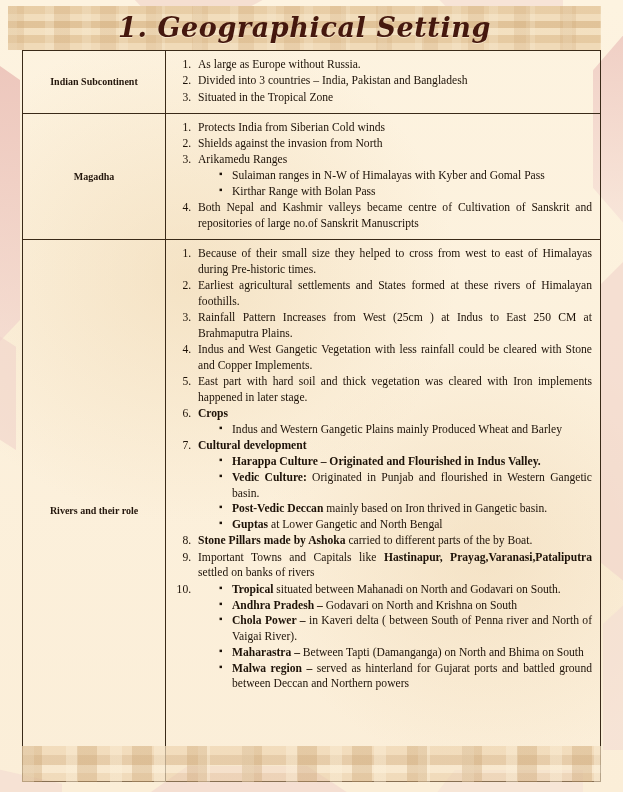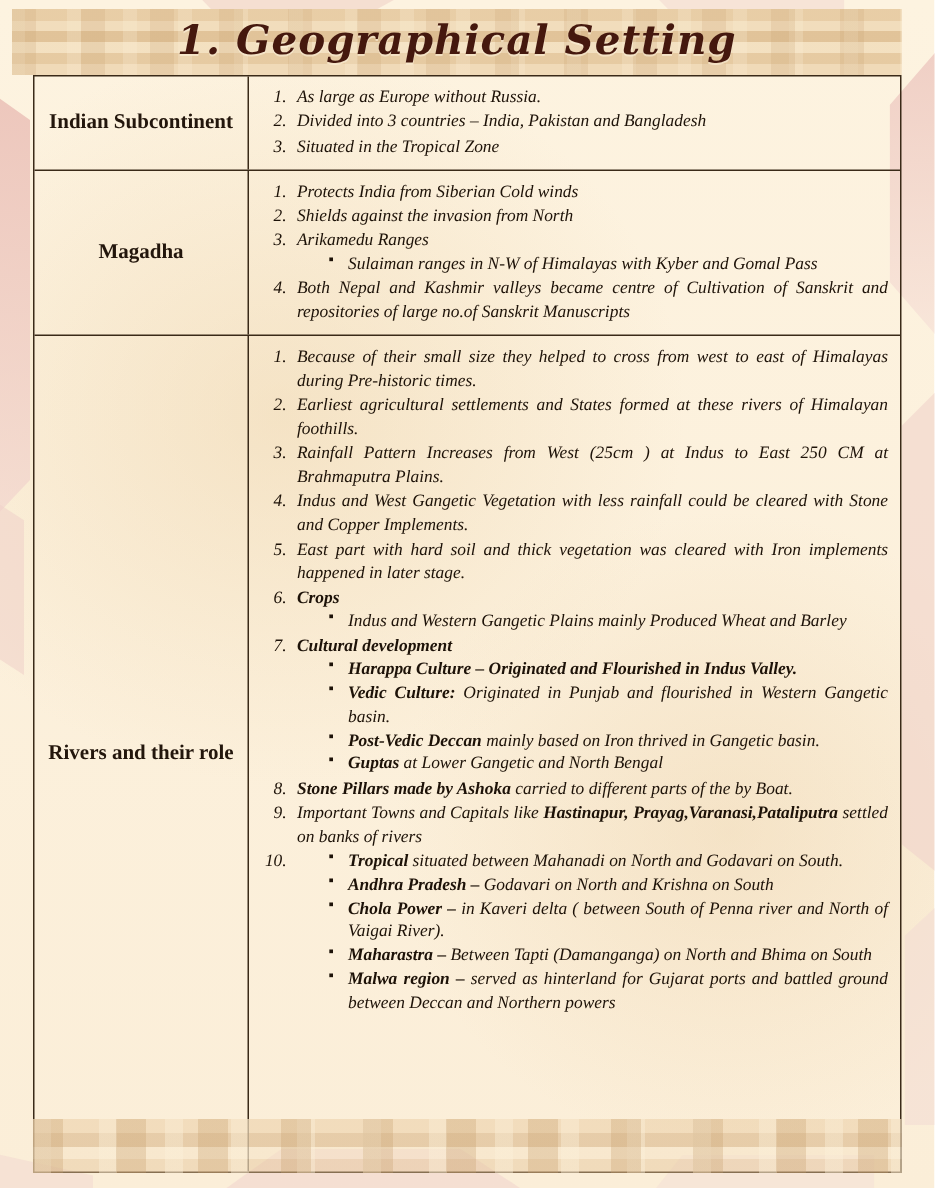--- a/index.html
+++ b/index.html
@@ -171,33 +171,32 @@
   .cell-label {
     width: 143px;
     flex: 0 0 143px;
     border-right: 1.3px solid #3a2a18;
     box-sizing: border-box;
     display: flex;
     align-items: center;
     justify-content: center;
     text-align: center;
     padding: 4px 6px;
-    font-size: 14px;
+    font-size: 10px;
     font-weight: bold;
     color: #23160c;
   }
   .cell-body {
     flex: 1 1 auto;
     box-sizing: border-box;
     padding: 6px 8px 7px 6px;
     font-size: 11.6px;
     line-height: 1.36;
     color: #1d1208;
     text-align: justify;
-    font-style: italic;
   }
 
   ol.lvl1 {
     margin: 0;
     padding: 0 0 0 22px;
     list-style: decimal;
   }
   ol.lvl1 > li {
     margin: 0 0 .5px 0;
     padding-left: 4px;
@@ -261,20 +260,21 @@
   <div class="row">
     <div class="cell-label">Magadha</div>
     <div class="cell-body">
       <ol class="lvl1">
         <li><span>Protects India from Siberian Cold winds</span></li>
         <li><span>Shields against the invasion from North</span></li>
         <li>
           <span>Arikamedu Ranges</span>
           <ul class="lvl2">
             <li><span>Sulaiman ranges in N-W of Himalayas with Kyber and Gomal Pass</span></li>
+            <li><span>Kirthar Range with Bolan Pass</span></li>
           </ul>
         </li>
         <li><span>Both Nepal and Kashmir valleys became centre of Cultivation of Sanskrit and repositories of large no.of Sanskrit Manuscripts</span></li>
       </ol>
     </div>
   </div>
 
   <div class="row row-topics">
     <div class="cell-label">Rivers and their role</div>
     <div class="cell-body">

